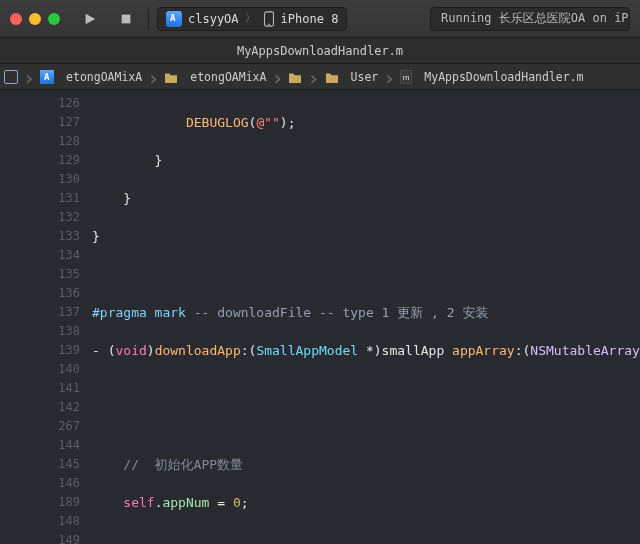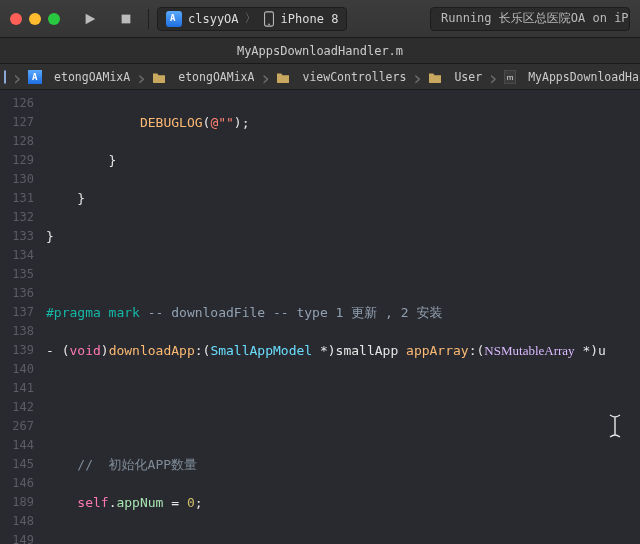--- a/index.html
+++ b/index.html
@@ -20,38 +20,38 @@
   .status-right { margin-left:auto; background:#2b2b2b; border:1px solid #1d1d1d; border-radius:4px; padding:3px 10px; font-size:12px; color:#bbb; height:24px; display:flex; align-items:center; max-width:200px; overflow:hidden; white-space:nowrap; }
   .tabbar { height: 26px; background:#2d2d2d; border-bottom:1px solid #1a1a1a; display:flex; align-items:center; justify-content:center; font-size:12px; color:#ccc; }
   .jumpbar { height: 26px; background:#303030; border-bottom:1px solid #1a1a1a; display:flex; align-items:center; font-size:11.5px; color:#ccc; padding:0 4px; overflow:hidden; white-space:nowrap; }
   .jumpbar .chev { padding:0 5px; color:#6a6a6a; font-size:20px; position:relative; top:1px; }
   .jumpbar .seg { display:flex; align-items:center; gap:12px; }
   .foldericon{ width:14px;height:12px; }
   .foldericon svg{ width:14px;height:12px; fill:#c9a95f; }
   .fileicon-m{ width:12px;height:14px; }
   .fileicon-m svg{width:12px;height:14px;}
   .jump-square{ width:14px; height:14px; border:1.5px solid #8aa9d8; border-radius:2px; display:flex; align-items:center; justify-content:center; }
-  .editor { position:relative; display:flex; height: calc(544px - 38px - 26px - 26px); background:#292a30; }
+  .editor { position:relative; display:flex; height: calc(544px - 38px - 26px - 26px); background:#292a30;padding-left:46px; }
   .gutter{ width:42px; background:#292a30; text-align:right; padding-top:4px; color:#5c5c66; font-size:12px; line-height:19px; user-select:none; }
   .gutter div{ padding-right:8px; height:19px; }
   .code{ flex:1; padding-top:4px; font-size:13px; line-height:19px; white-space:pre; overflow:hidden; position:relative; }
   .line{ height:19px; padding-left:4px; }
   .cursor-caret{ position:absolute; left:517px; top:303px; }
   .cursor-caret svg{ width:18px; height:28px; stroke:#e8e8e8; fill:none; stroke-width:1.4; }
   
   .c-kw{ color:#ff7ab2; }        
   .c-type{ color:#6bdfff; }      
-  .c-type2{ color:#dabaff;font-family:Liberation Serif, serif; }     
+  .c-type2{ color:#dabaff; }     
   .c-func{ color:#fdba74; }      
   .c-num{ color:#d0bf69; }       
   .c-str{ color:#ff8170; }       
   .c-cmt{ color:#7f8c98; }       
   .c-plain{ color:#e6e6e6; }
   .c-prop{ color:#a6e4b0; }
-  .c-pragma{ color:#14b8a6; }
+  .c-pragma{ color:#7dd3fc; }
   .c-mark{ color:#92a1b1; font-weight:normal; }
   .c-self{ color:#ff7ab2; }
 </style>
 </head>
 <body>
 
 <div class="toolbar">
   <div class="traffic">
     <div class="dot red"></div>
     <div class="dot yellow"></div>
@@ -101,21 +101,20 @@
     <span class="foldericon"><svg viewBox="0 0 16 14">
           <path d="M1 3 h5 l1.5 2 H15 v8 a1 1 0 0 1 -1 1 H2 a1 1 0 0 1 -1 -1 Z"></path>
         </svg></span>
     <span>etongOAMixA</span>
   </span>
   <span class="chev">›</span>
   <span class="seg">
     <span class="foldericon"><svg viewBox="0 0 16 14">
           <path d="M1 3 h5 l1.5 2 H15 v8 a1 1 0 0 1 -1 1 H2 a1 1 0 0 1 -1 -1 Z"></path>
         </svg></span>
-    <span>viewControllers</span>
   </span>
   <span class="chev">›</span>
   <span class="seg">
     <span class="foldericon"><svg viewBox="0 0 16 14">
           <path d="M1 3 h5 l1.5 2 H15 v8 a1 1 0 0 1 -1 1 H2 a1 1 0 0 1 -1 -1 Z"></path>
         </svg></span>
     <span>User</span>
   </span>
   <span class="chev">›</span>
   <span class="seg">

